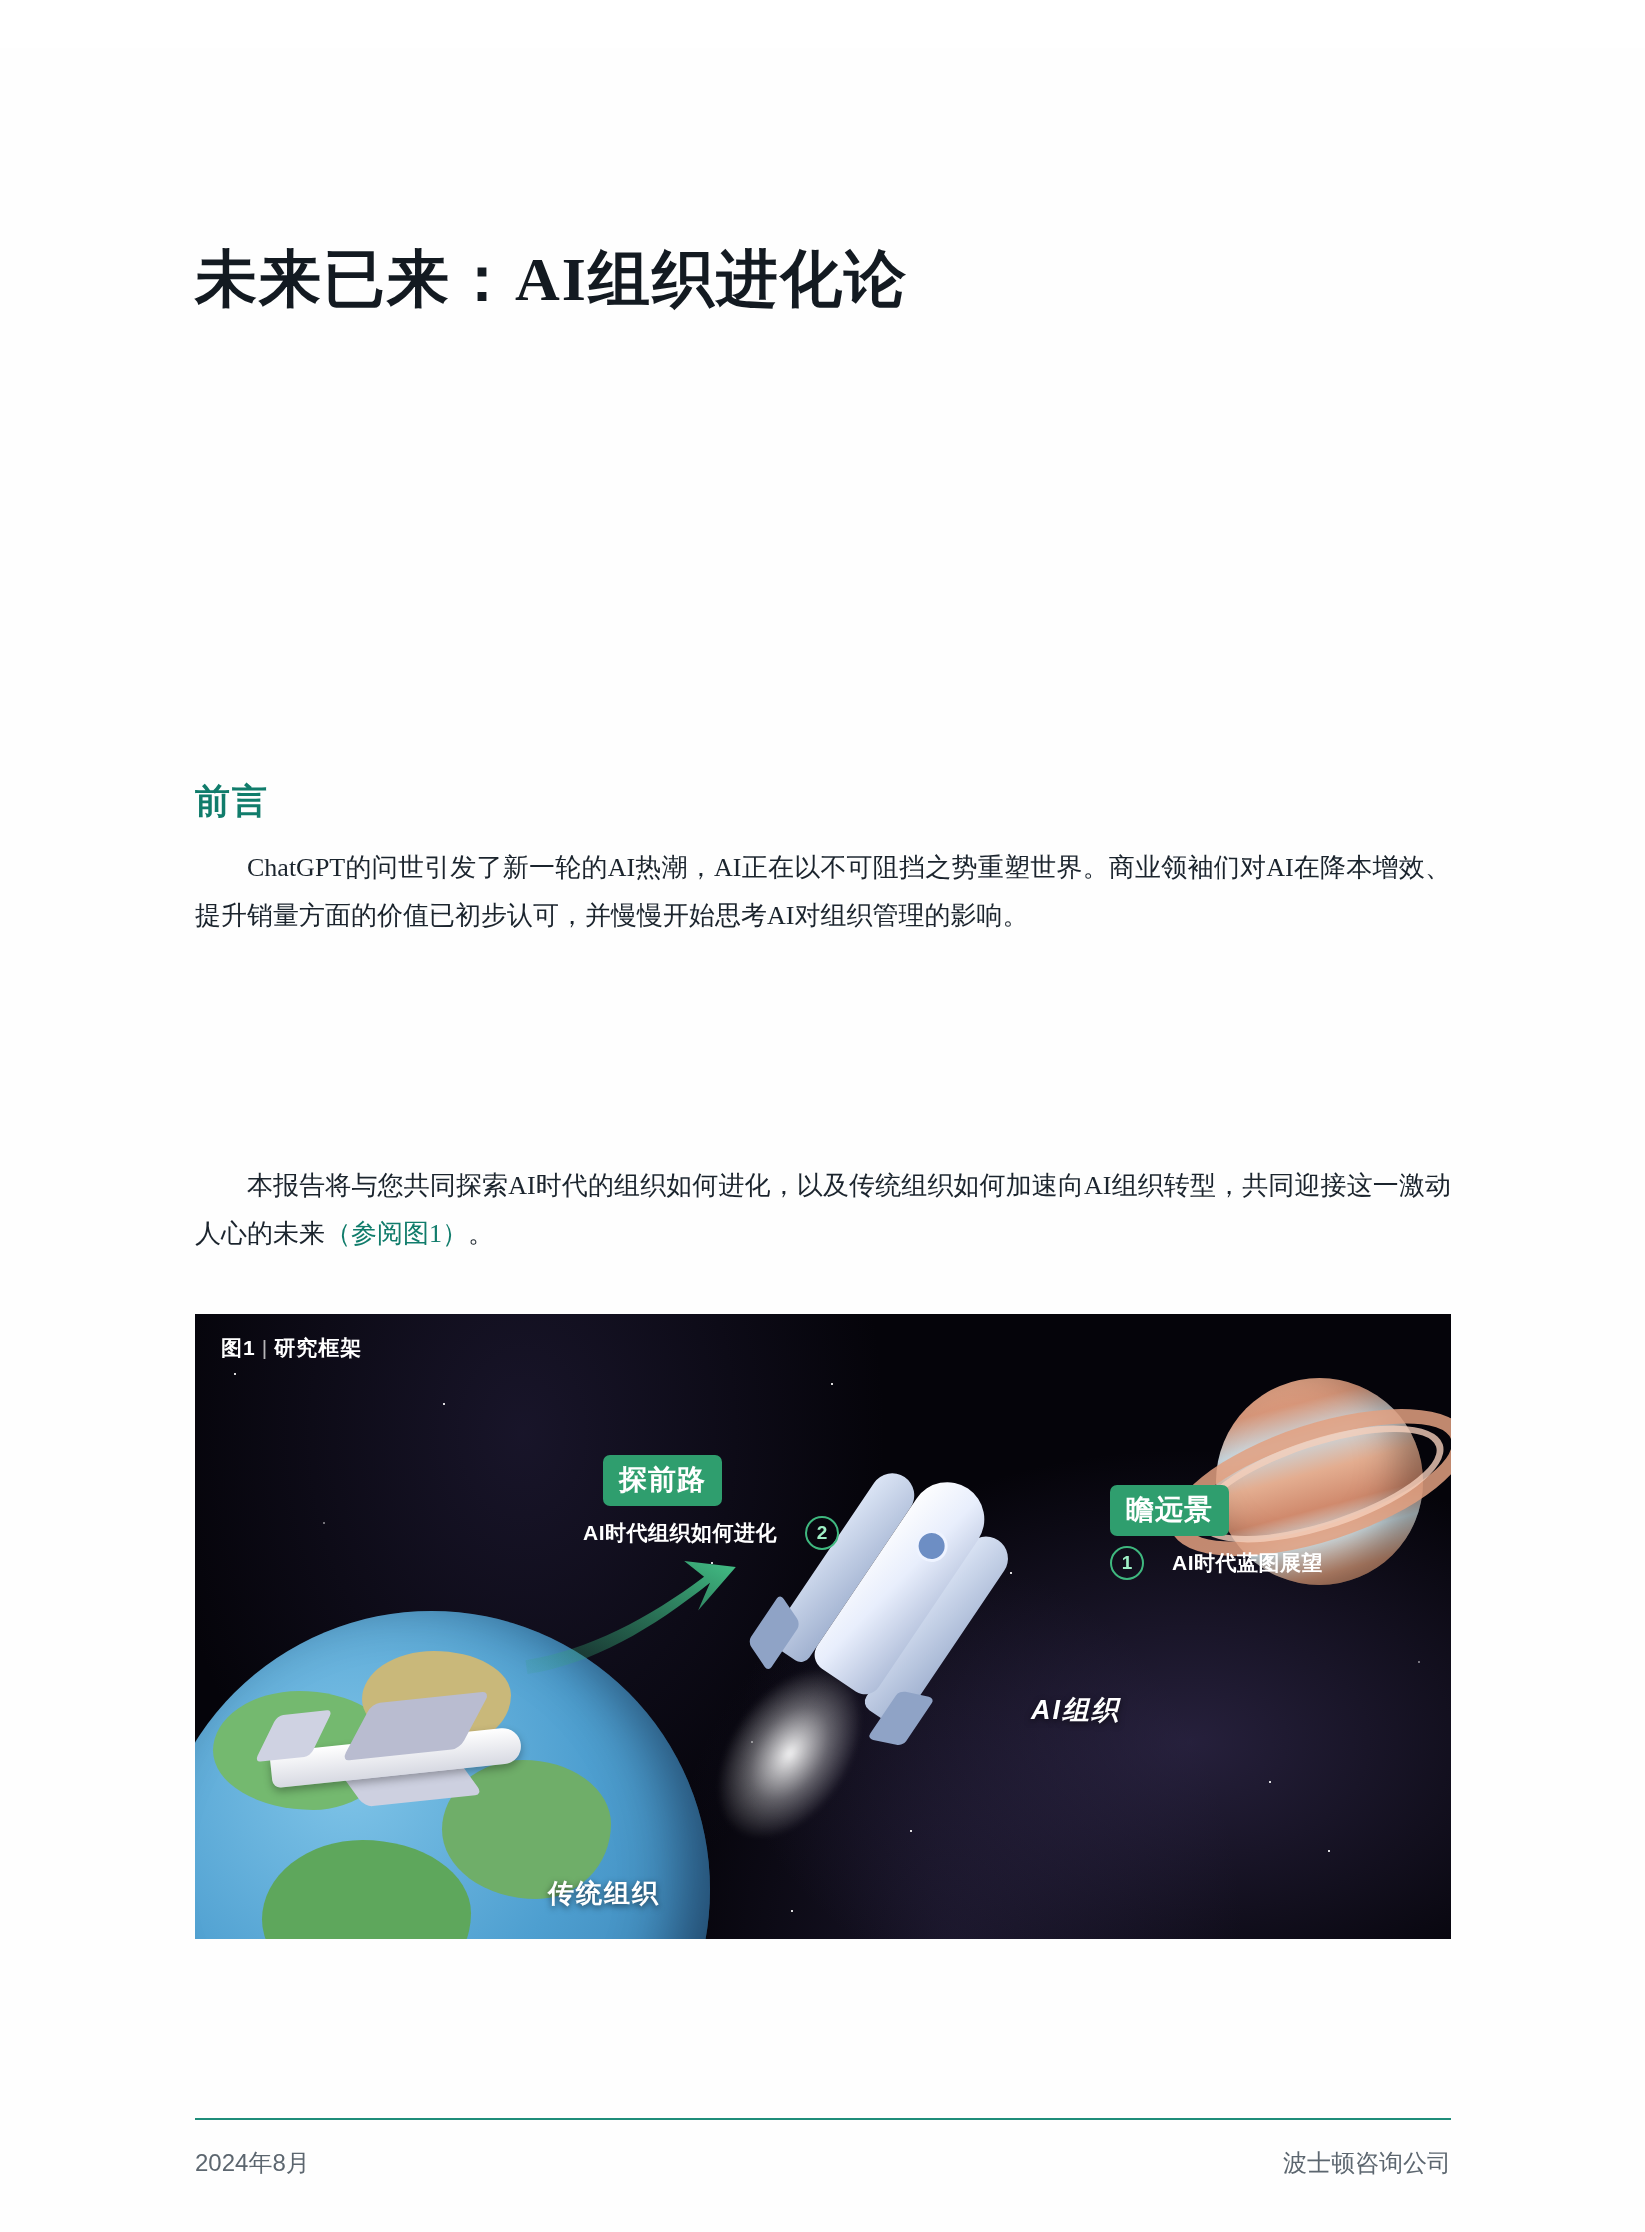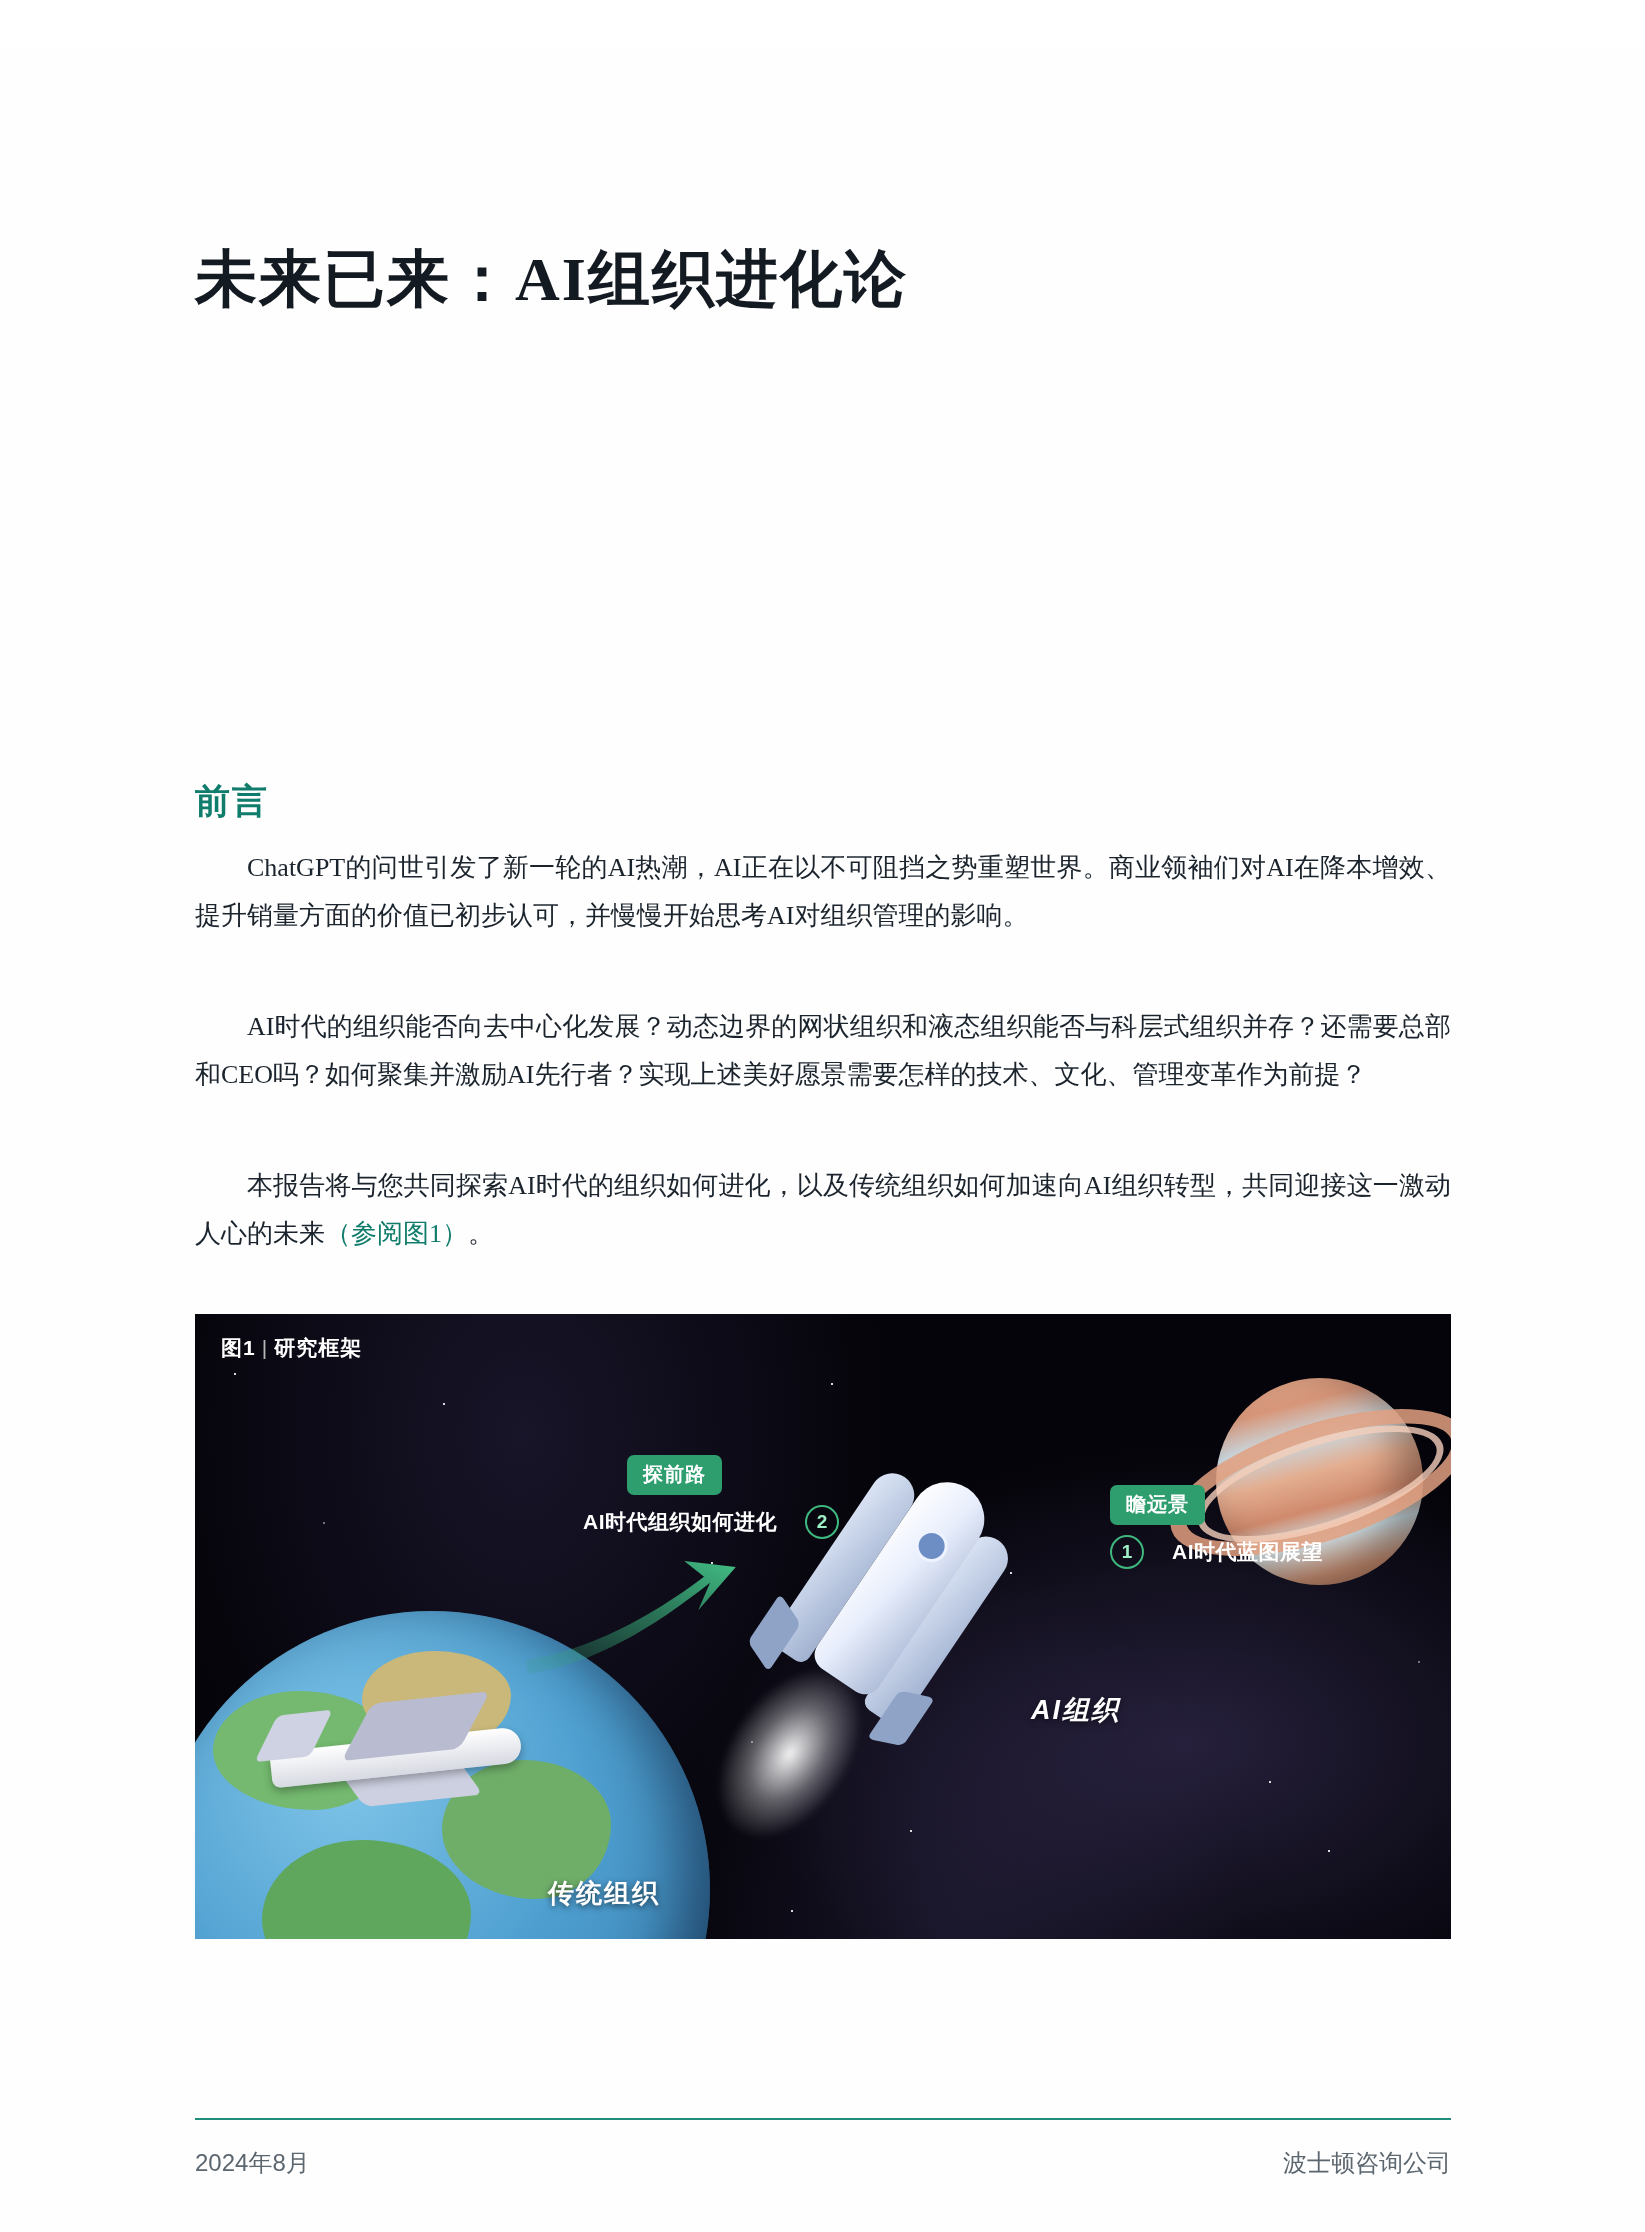--- a/index.html
+++ b/index.html
@@ -313,21 +313,21 @@
   
   .callout {
     position: absolute;
     font-family: "Liberation Sans", sans-serif;
     color: #ffffff;
   }
   .tagline {
     display: inline-block;
     background: #2f9e6e;
     color: #ffffff;
-    font-size: 20px;
+    font-size: 28px;
     font-weight: 700;
     padding: 6px 16px 7px;
     border-radius: 7px;
     letter-spacing: 1px;
   }
   .callout-row {
     display: flex;
     align-items: center;
     gap: 28px;
     margin-top: 10px;
@@ -409,23 +409,20 @@
 <div class="page">
 
   <h1 class="title">未来已来：AI组织进化论</h1>
 
   <h2 class="section-heading">前言</h2>
 
   <div class="body-block b1">
     <p>ChatGPT的问世引发了新一轮的AI热潮，AI正在以不可阻挡之势重塑世界。商业领袖们对AI在降本增效、提升销量方面的价值已初步认可，并慢慢开始思考AI对组织管理的影响。</p>
   </div>
 
-  <div class="body-block b2">
-    <p>AI时代的组织能否向去中心化发展？动态边界的网状组织和液态组织能否与科层式组织并存？还需要总部和CEO吗？如何聚集并激励AI先行者？实现上述美好愿景需要怎样的技术、文化、管理变革作为前提？</p>
-  </div>
 
   <div class="body-block b3">
     <p><span>本报告将与您共同探索AI时代的组织如何进化，以及传统组织如何加速向AI组织转型，共同迎接这一激动人心的未来</span><span class="ref-link">（参阅图1）</span><span>。</span></p>
   </div>
 
   <div class="figure">
     <div class="fig-nebula"></div>
     <div class="fig-stars"></div>
 
     <div class="planet">

